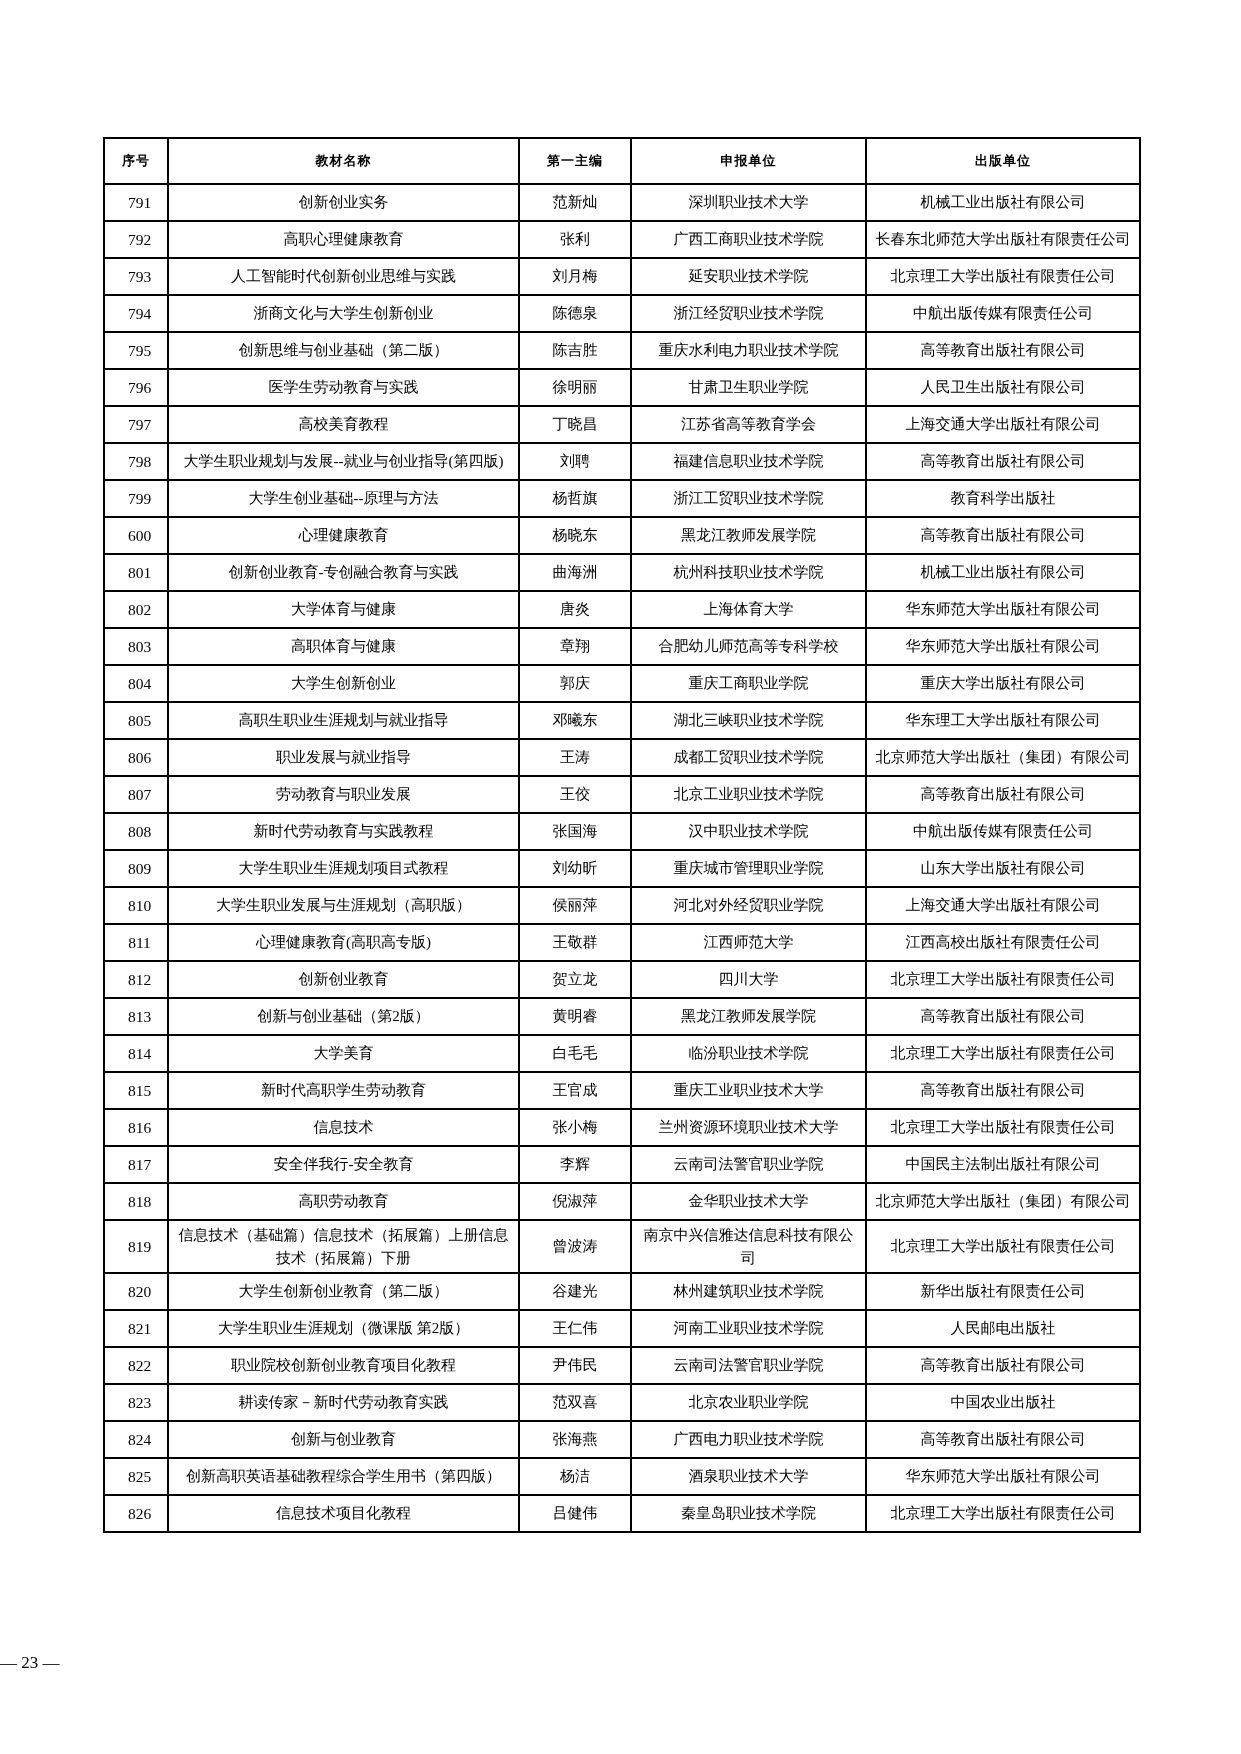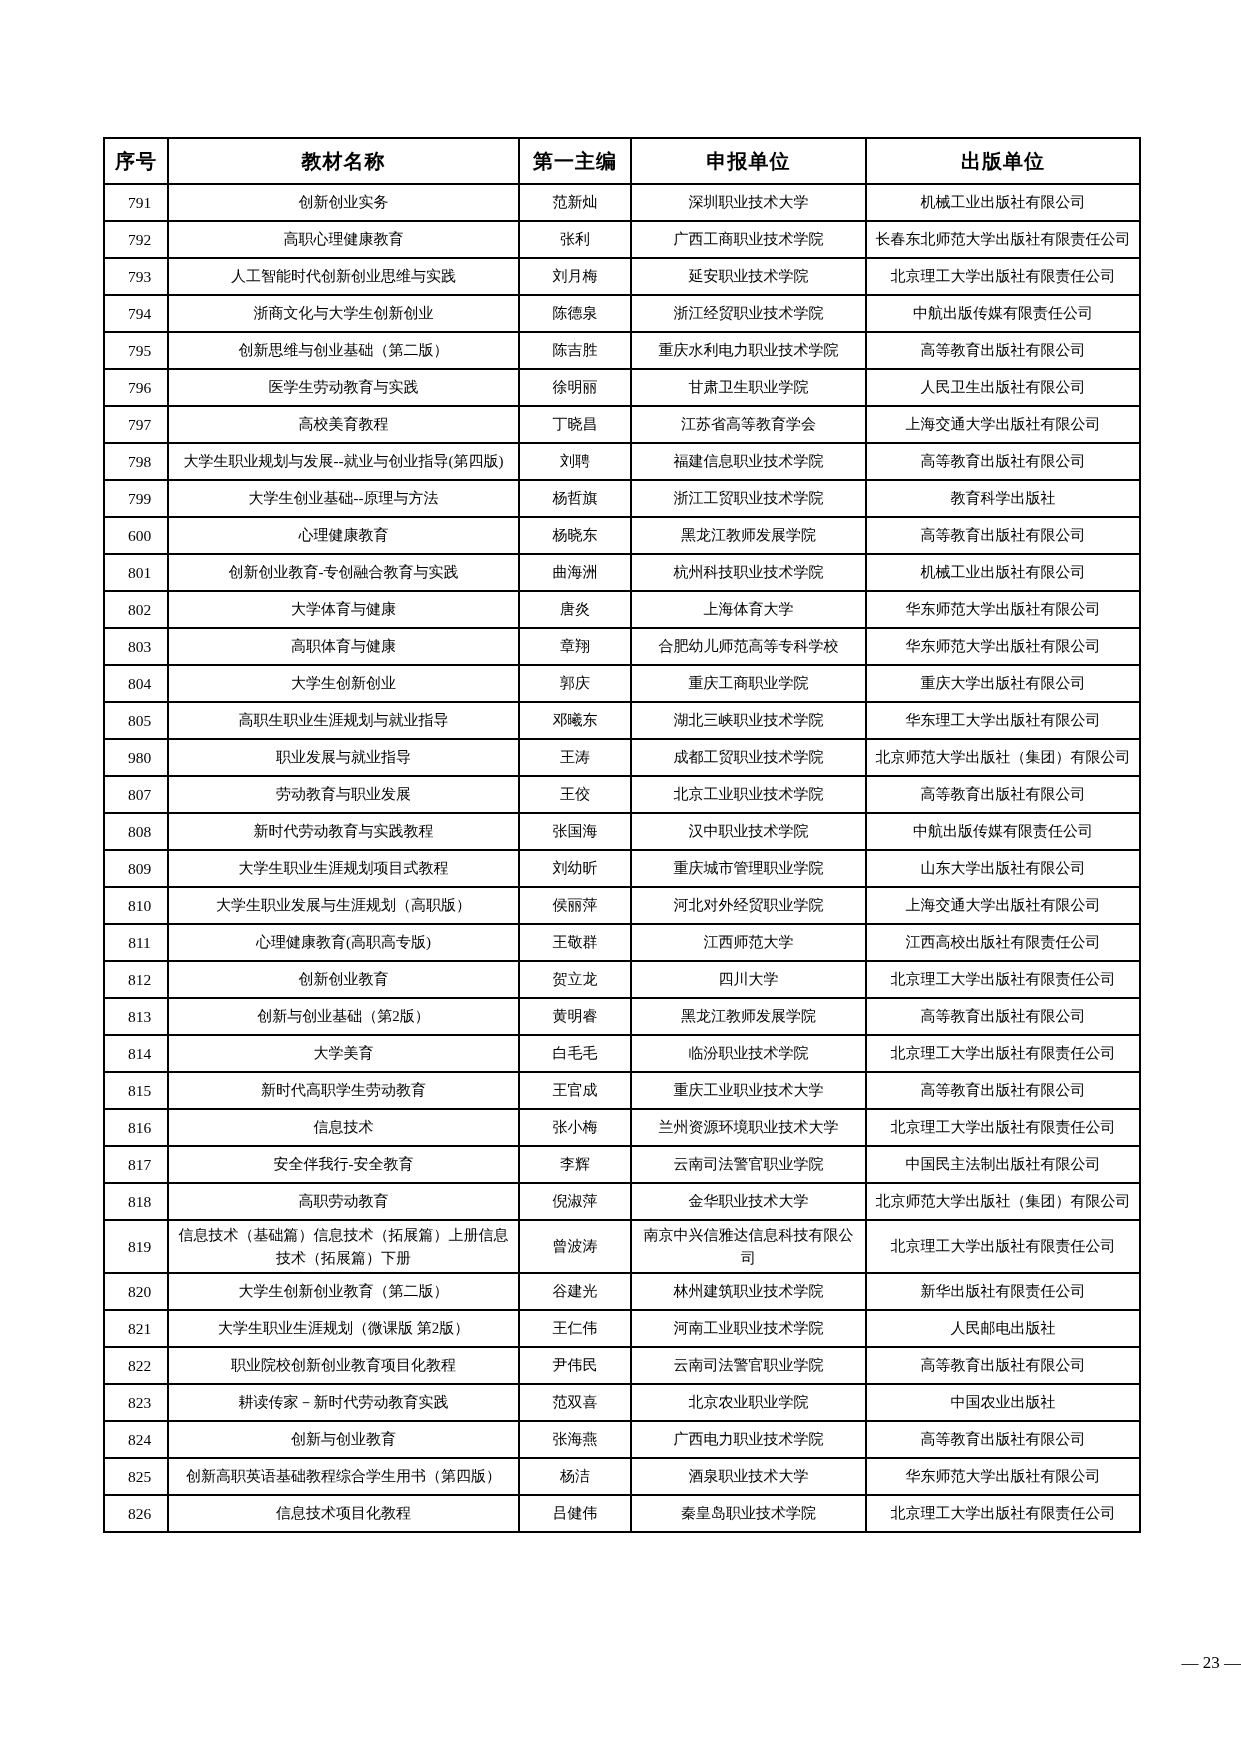--- a/index.html
+++ b/index.html
@@ -13,32 +13,32 @@
     border-collapse:collapse;table-layout:fixed;
   }
   .doc-table th,.doc-table td{
     border:2px solid #000;
     text-align:center;vertical-align:middle;
     padding:3px 5px;
     font-size:15px;line-height:1.5;
     word-break:break-all;
   }
   .doc-table th{
-    font-size:20px;font-weight:bold;height:38px;letter-spacing:1px;
+    font-size:13px;font-weight:bold;height:38px;letter-spacing:1px;
   }
   .doc-table td{height:29px;}
   .doc-table td.c0{font-size:15.5px;padding-left:12px;}
   .col-no{width:64px;}
   .col-title{width:351px;}
   .col-editor{width:112px;}
   .col-org{width:235px;}
   .col-pub{width:274px;}
   .page-footer{
     position:absolute;top:1653px;left:0;width:1241px;
-    text-align:right;font-size:17px;color:#000;
+    text-align:left;font-size:17px;color:#000;
   }
 </style>
 </head>
 <body>
 
 <div class="page">
 
   <table class="doc-table">
     <colgroup>
       <col class="col-no">
@@ -156,21 +156,21 @@
           <td class="c4">重庆大学出版社有限公司</td>
         </tr>
         <tr>
           <td class="c0">805</td>
           <td class="c1">高职生职业生涯规划与就业指导</td>
           <td class="c2">邓曦东</td>
           <td class="c3">湖北三峡职业技术学院</td>
           <td class="c4">华东理工大学出版社有限公司</td>
         </tr>
         <tr>
-          <td class="c0">980</td>
+          <td class="c0">806</td>
           <td class="c1">职业发展与就业指导</td>
           <td class="c2">王涛</td>
           <td class="c3">成都工贸职业技术学院</td>
           <td class="c4">北京师范大学出版社（集团）有限公司</td>
         </tr>
         <tr>
           <td class="c0">807</td>
           <td class="c1">劳动教育与职业发展</td>
           <td class="c2">王佼</td>
           <td class="c3">北京工业职业技术学院</td>

